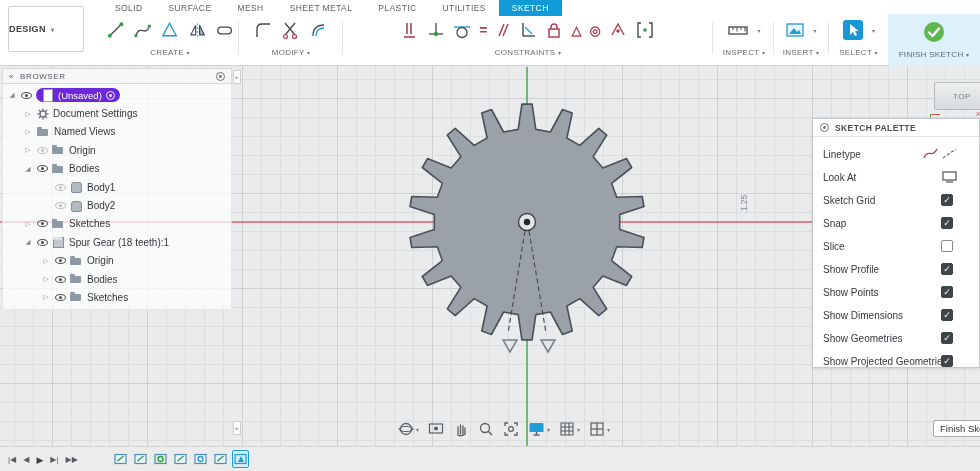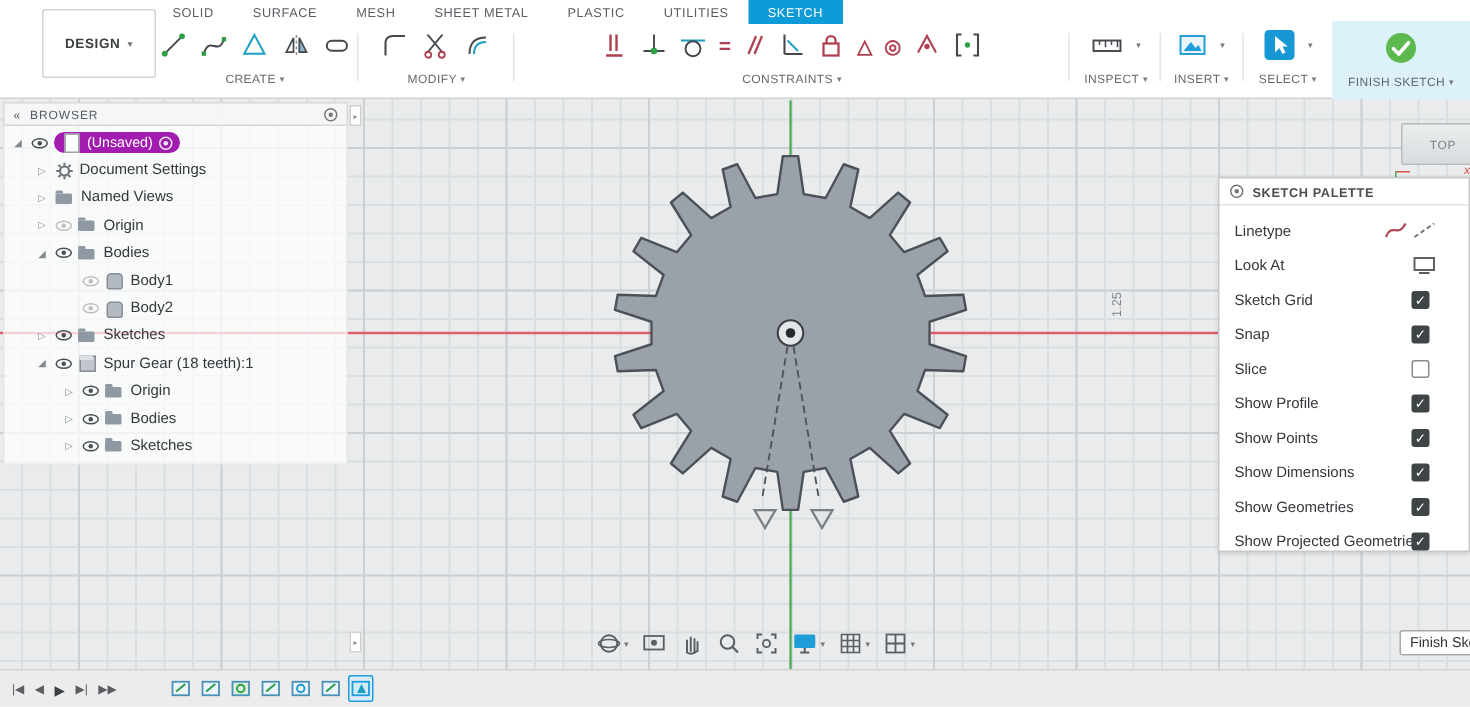--- a/index.html
+++ b/index.html
@@ -17,22 +17,22 @@
       linear-gradient(90deg,#dbdee0 1px,transparent 1px);
     background-size:95px 95px,95px 95px,19px 19px,19px 19px;
     background-position:0 32px,52px 0,0 13px,14px 0;}
   #sketch-svg{position:absolute;left:0;top:0;width:980px;height:471px;pointer-events:none}
   .dash{stroke:#4c5156;stroke-width:1.2;stroke-dasharray:5 3;fill:none}
   .tri{fill:#e4e6e8;stroke:#787f85;stroke-width:1.5}
   #dim-label{position:absolute;left:736px;top:198px;font-size:8.5px;color:#80858a;transform:rotate(-90deg)}
 
   
   #toolbar{position:absolute;left:0;top:0;width:980px;height:66px;background:#fff;border-bottom:1px solid #cfd2d4}
-  #design-btn{position:absolute;left:28px;top:6px;width:76px;height:46px;border:1px solid #d2d2d2;border-radius:2px;
-    background:#fff;display:flex;align-items:center;justify-content:center;gap:5px;font-size:9px;font-weight:bold;color:#3c4043;letter-spacing:.4px}
+  #design-btn{position:absolute;left:8px;top:6px;width:76px;height:46px;border:1px solid #d2d2d2;border-radius:2px;
+    background:#fff;display:flex;align-items:center;justify-content:flex-start;gap:5px;font-size:9px;font-weight:bold;color:#3c4043;letter-spacing:.4px}
   #tabs{position:absolute;left:102px;top:0;height:16px;display:flex;align-items:stretch}
   .tab{display:flex;align-items:center;padding:0 13px;font-size:8.5px;letter-spacing:.4px;color:#5a5e63;white-space:nowrap;cursor:default}
   .tab.active{background:#0f9bd7;color:#fff}
   .group{position:absolute;top:14px;text-align:center}
   .group .icons{display:flex;align-items:center;justify-content:center;gap:8px;height:32px}
   .glabel{font-size:8px;color:#64686c;margin-top:2px;white-space:nowrap;letter-spacing:.3px}
   .sep{position:absolute;top:22px;height:32px;width:1px;background:#e4e4e4}
   .caret{font-size:6px;color:#777;vertical-align:middle}
   .txt-ic{font-weight:bold;color:#b04050;line-height:1}
   #grp-finish{background:#dcf1fa;height:52px;padding-top:2px}
@@ -51,21 +51,21 @@
   .eye{display:inline-block;width:11px;height:7px;border:1px solid #4a4f54;border-radius:50%;position:relative;flex:none}
   .eye::after{content:"";position:absolute;left:3px;top:1px;width:3px;height:3px;background:#4a4f54;border-radius:50%}
   .eye.dim{opacity:.35}
   .ticon{width:13px;height:12px;position:relative;flex:none}
   .ticon.folder::before{content:"";position:absolute;left:0;top:1px;width:5px;height:2px;background:#8f99a3;border-radius:1px 1px 0 0}
   .ticon.folder::after{content:"";position:absolute;left:0;top:3px;width:11px;height:7px;background:#8f99a3;border-radius:1px}
   .ticon.body::before{content:"";position:absolute;left:1px;top:1px;width:9px;height:9px;background:#b3bac0;border:1px solid #868f97;border-radius:3px 3px 2px 2px}
   .ticon.component::before{content:"";position:absolute;left:1px;top:1px;width:9px;height:9px;background:#c0c6cb;border:1px solid #868f97}
   .ticon.component::after{content:"";position:absolute;left:1px;top:1px;width:9px;height:3px;background:#dde1e4}
   .ticon.doc::before{content:"";position:absolute;left:2px;top:0;width:8px;height:11px;background:#fff;border:1px solid #9aa0a5}
-  .pill{display:flex;align-items:center;gap:4px;background:#a21caf;border-radius:8px;height:14px;padding:0 5px;color:#fff;font-size:9.5px}
+  .pill{display:flex;align-items:center;gap:4px;background:#6d28d9;border-radius:8px;height:14px;padding:0 5px;color:#fff;font-size:9.5px}
   .badge{width:9px;height:9px;border:1px solid #eceeef;border-radius:50%;position:relative;flex:none}
   .badge::after{content:"";position:absolute;left:2px;top:2px;width:3px;height:3px;background:#eceeef;border-radius:50%}
   .panel-handle{position:absolute;width:8px;height:14px;background:rgba(255,255,255,.9);border:1px solid #cfcfcf;
     font-size:5px;color:#888;display:flex;align-items:center;justify-content:center}
 
   
   #palette{position:absolute;left:812px;top:118px;width:168px;background:#fff;border:1px solid #c6c8ca;box-shadow:0 1px 3px rgba(0,0,0,.12)}
   #palette-header{height:18px;display:flex;align-items:center;gap:6px;padding:0 7px;font-size:8.5px;font-weight:bold;letter-spacing:.4px;color:#4a4e52;border-bottom:1px solid #e3e3e3}
   #palette-options{height:20px;display:flex;align-items:center;gap:5px;padding:0 7px;font-size:10px;font-weight:bold;color:#3c4043;border-bottom:1px solid #e3e3e3}
   .sec-arrow{font-size:6px;color:#555}

